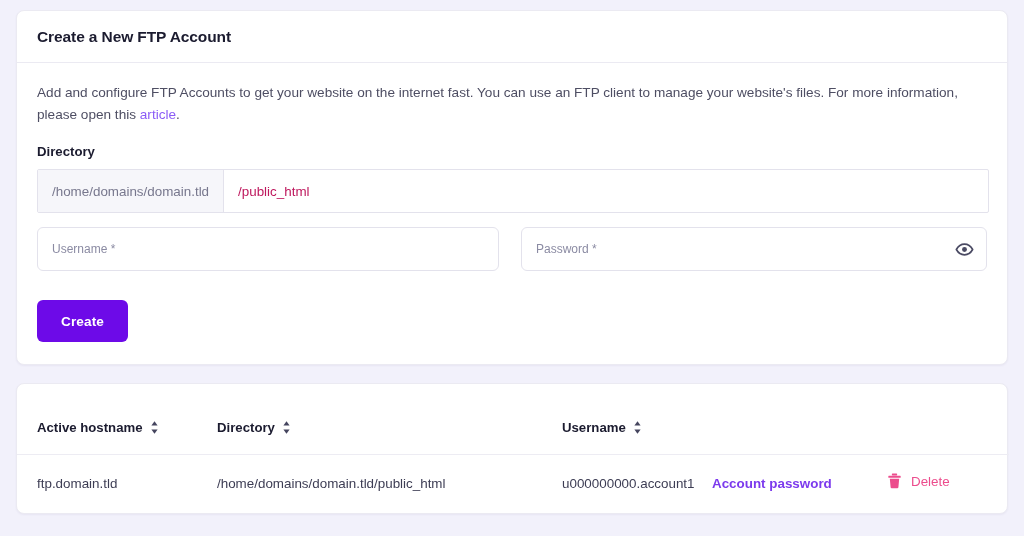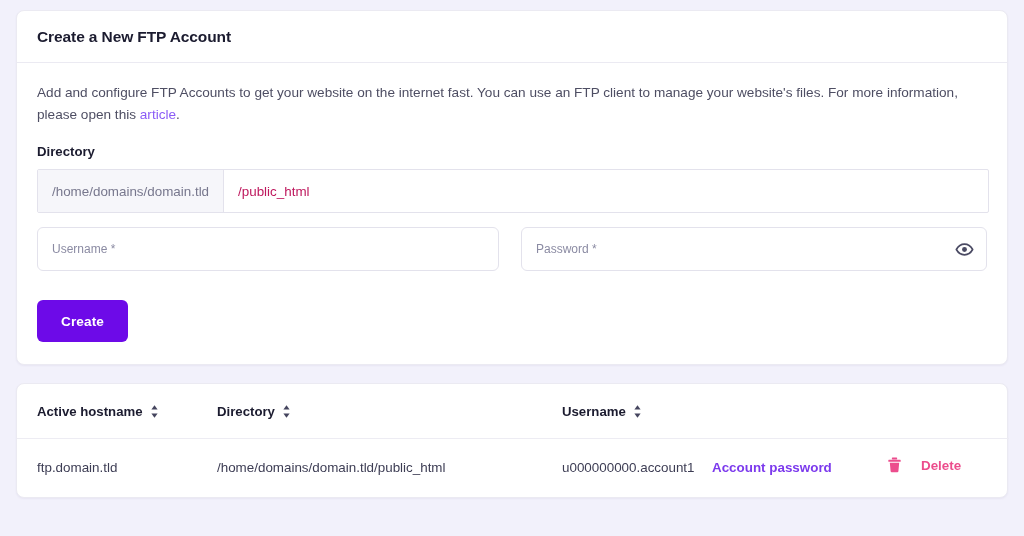--- a/index.html
+++ b/index.html
@@ -186,20 +186,21 @@
   .col-dir     { width: 345px; }
   .col-user    { width: 150px; }
   .col-change  { width: 175px; }
   .col-delete  { width: 122px; }
 
   .th-inner {
     display: inline-flex;
     align-items: center;
     gap: 7px;
     cursor: pointer;
+    margin-top: 16px;
   }
   .sort-icon {
     display: inline-block;
     line-height: 0;
     color: #45455e;
   }
 
   .username-cell { word-break: break-all; }
 
   .link-btn {
@@ -211,24 +212,24 @@
     font-weight: bold;
     color: #7c3aed;
     cursor: pointer;
   }
   .delete-btn {
     background: none;
     border: 0;
     padding: 0;
     display: inline-flex;
     align-items: center;
-    gap: 19px;
-    font-family: "Liberation Sans", sans-serif;
-    font-size: 13.4px;
-    font-weight: bold;
+    gap: 9px;
+    font-family: "Liberation Sans", sans-serif;
+    font-size: 13.4px;
+    font-weight: normal;
     color: #ec4d8d;
     cursor: pointer;
   }
   .trash-icon { line-height: 0; color: #ec4d8d; }
 </style>
 </head>
 <body>
 
 <div class="page">
 

